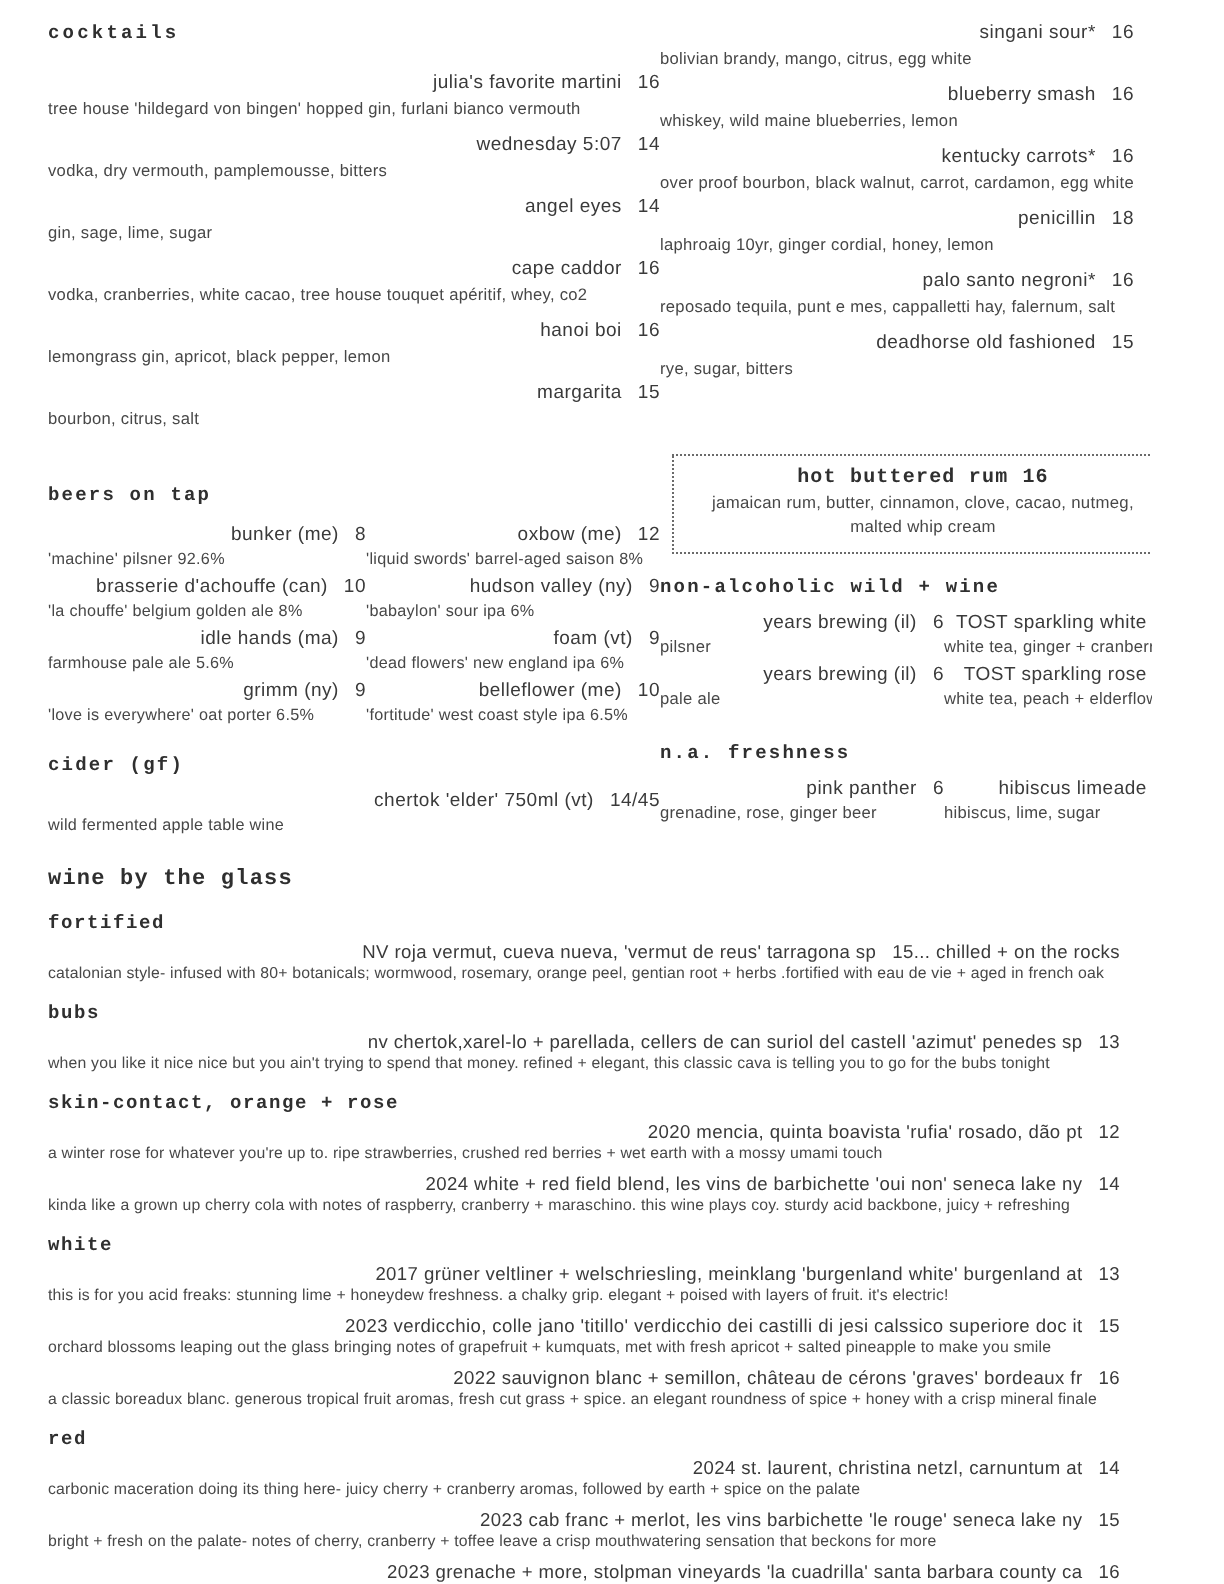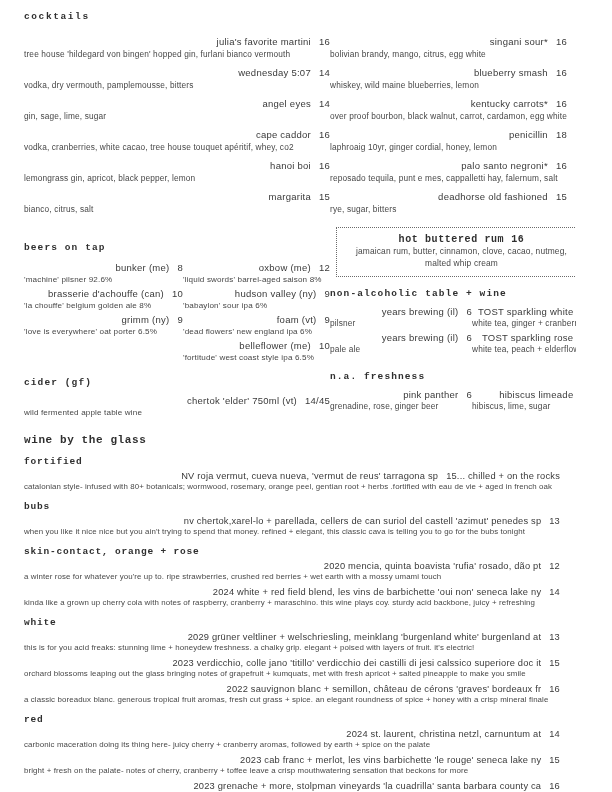--- a/index.html
+++ b/index.html
@@ -28,21 +28,21 @@
   .item .name {
     font-size: 9.5px; letter-spacing: 0.25px; color: #3a3a3a;
     line-height: 13px; white-space: nowrap; text-align: right;
   }
   .item .price { margin-left: 8px; }
   .item .desc {
     font-size: 8.3px; letter-spacing: 0.15px; color: #474747;
     line-height: 12px; white-space: nowrap;
   }
   .cocktail { margin-bottom: 6px; }
-  .cocktails-right { margin-top: 25px; }
+  .cocktails-right { }
   .cocktails-title { margin-bottom: 12px; letter-spacing: 1.6px; }
 
   .beers-title { margin-top: 20px; margin-bottom: 8px; }
   .beer { margin-bottom: 3px; }
   .beer .name { line-height: 12px; }
   .beer .desc { line-height: 11px; font-size: 8.1px; }
 
   .rum-box {
     margin-top: 6px; margin-left: 6px;
     border: 1px dotted #6a6a6a;
@@ -112,21 +112,21 @@
             <div class="desc">vodka, cranberries, white cacao, tree house touquet apéritif, whey, co2</div>
           </div>
 
           <div class="item cocktail">
             <div class="name"><span>hanoi boi</span><span class="price">16</span></div>
             <div class="desc">lemongrass gin, apricot, black pepper, lemon</div>
           </div>
 
           <div class="item cocktail">
             <div class="name"><span>margarita</span><span class="price">15</span></div>
-            <div class="desc">bianco, citrus, salt</div>
+            <div class="desc">bourbon, citrus, salt</div>
           </div>
         </div>
     </div>
     <div class="cocktails-right">
       <div>
 
           <div class="item cocktail">
             <div class="name"><span>singani sour*</span><span class="price">16</span></div>
             <div class="desc">bolivian brandy, mango, citrus, egg white</div>
           </div>
@@ -168,20 +168,24 @@
             <div class="item beer">
               <div class="name"><span>bunker (me)</span><span class="price">8</span></div>
               <div class="desc">'machine' pilsner 92.6%</div>
             </div>
 
             <div class="item beer">
               <div class="name"><span>brasserie d'achouffe (can)</span><span class="price">10</span></div>
               <div class="desc">'la chouffe' belgium golden ale 8%</div>
             </div>
 
+            <div class="item beer">
+              <div class="name"><span>idle hands (ma)</span><span class="price">9</span></div>
+              <div class="desc">farmhouse pale ale 5.6%</div>
+            </div>
 
             <div class="item beer">
               <div class="name"><span>grimm (ny)</span><span class="price">9</span></div>
               <div class="desc">'love is everywhere' oat porter 6.5%</div>
             </div>
           </div>
         <div>
 
             <div class="item beer">
               <div class="name"><span>oxbow (me)</span><span class="price">12</span></div>
@@ -214,21 +218,21 @@
           </div>
         </div>
     </div>
 
     <div>
       <div class="rum-box">
         <div class="rum-title"><span>hot buttered rum</span><span class="rum-price">16</span></div>
         <div class="rum-desc">jamaican rum, butter, cinnamon, clove, cacao, nutmeg, malted whip cream</div>
       </div>
 
-      <div class="hdr na-title">non-alcoholic table + wine</div>
+      <div class="hdr na-title">non-alcoholic wild + wine</div>
       <div class="sub-na">
         <div>
 
             <div class="item na-item">
               <div class="name"><span>years brewing (il)</span><span class="price">6</span></div>
               <div class="desc">pilsner</div>
             </div>
 
             <div class="item na-item">
               <div class="name"><span>years brewing (il)</span><span class="price">6</span></div>
@@ -308,21 +312,21 @@
             <div class="desc">kinda like a grown up cherry cola with notes of raspberry, cranberry + maraschino. this wine plays coy. sturdy acid backbone, juicy + refreshing</div>
           </div>
         </div>
     </div>
 
     <div>
       <div class="hdr wine-sub-title">white</div>
       <div>
 
           <div class="item wine-item">
-            <div class="name"><span>2029 grüner veltliner + welschriesling, meinklang 'burgenland white' burgenland at</span><span class="price">13</span></div>
+            <div class="name"><span>2017 grüner veltliner + welschriesling, meinklang 'burgenland white' burgenland at</span><span class="price">13</span></div>
             <div class="desc">this is for you acid freaks: stunning lime + honeydew freshness. a chalky grip. elegant + poised with layers of fruit. it's electric!</div>
           </div>
 
           <div class="item wine-item">
             <div class="name"><span>2023 verdicchio, colle jano 'titillo' verdicchio dei castilli di jesi calssico superiore doc it</span><span class="price">15</span></div>
             <div class="desc">orchard blossoms leaping out the glass bringing notes of grapefruit + kumquats, met with fresh apricot + salted pineapple to make you smile</div>
           </div>
 
           <div class="item wine-item">
             <div class="name"><span>2022 sauvignon blanc + semillon, château de cérons 'graves' bordeaux fr</span><span class="price">16</span></div>

